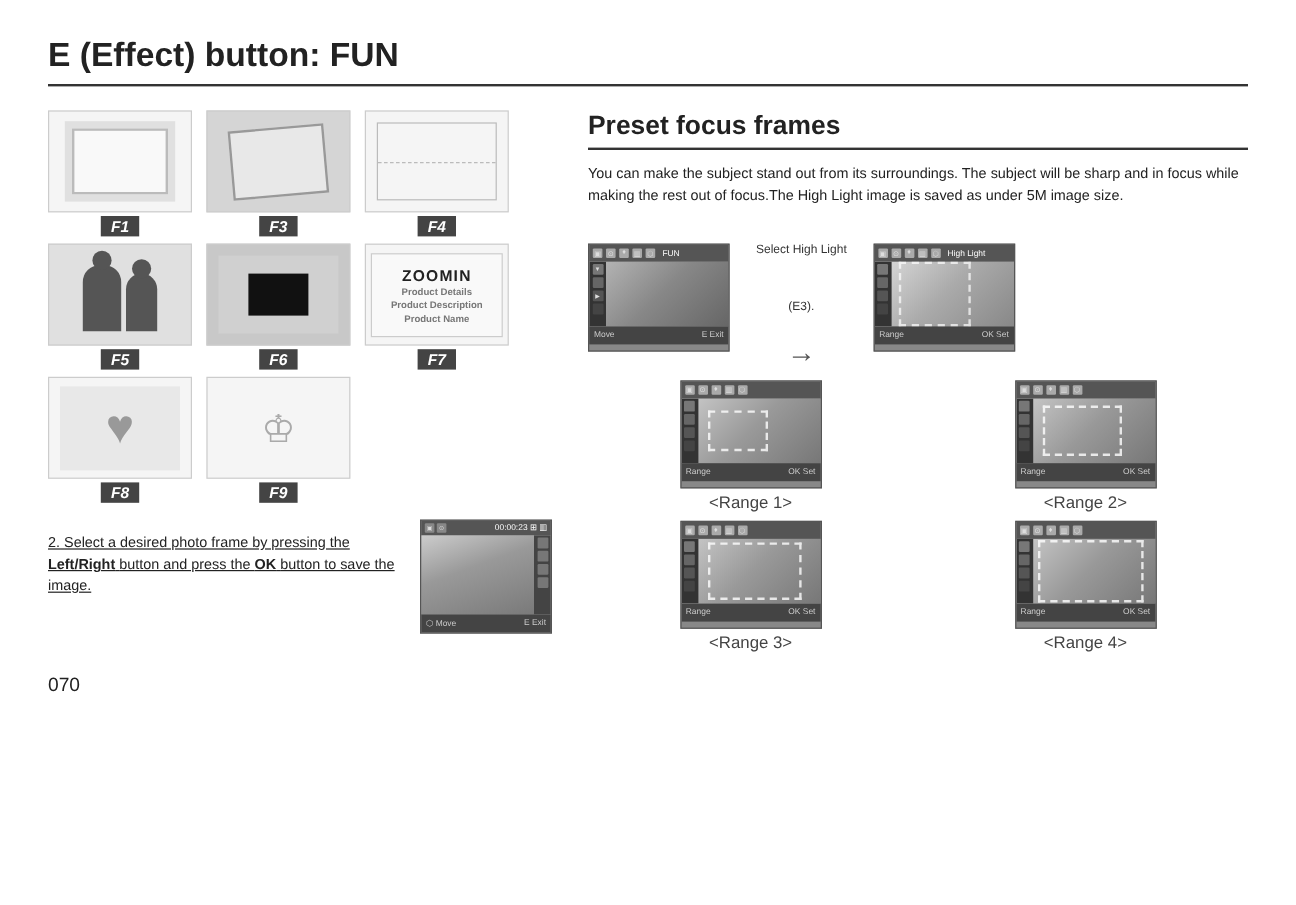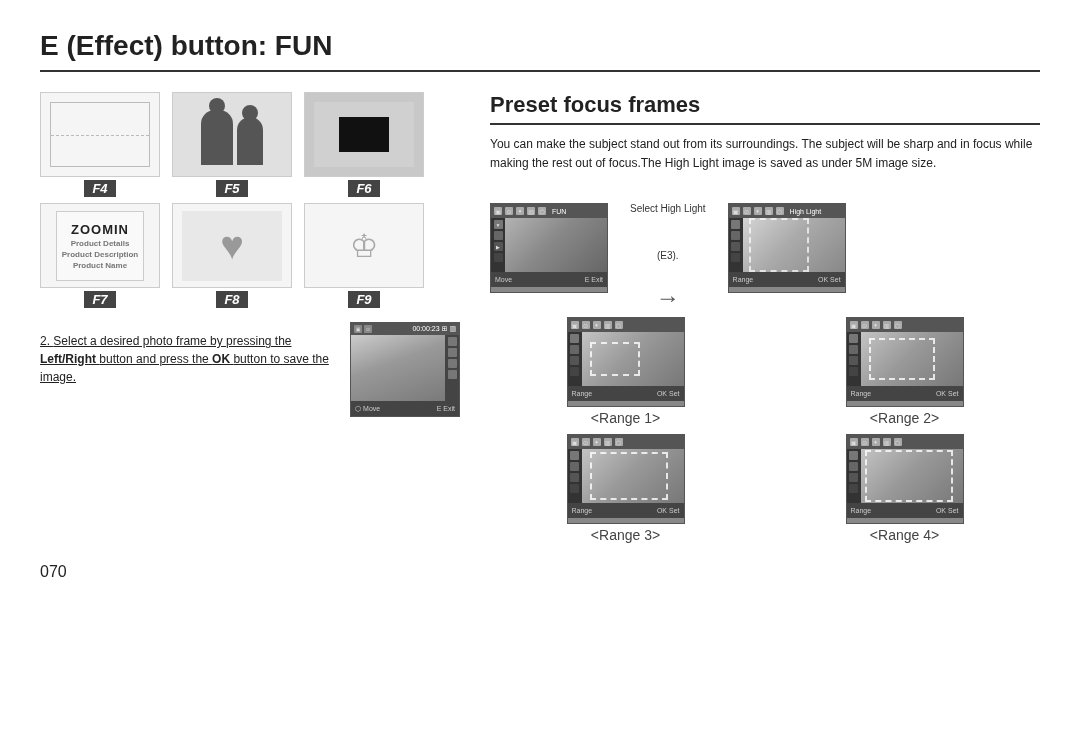--- a/index.html
+++ b/index.html
@@ -124,21 +124,21 @@
       display: flex;
       align-items: center;
       justify-content: center;
     }
     .frame-f6-block {
       width: 50px; height: 35px;
       background: #111;
     }
     
     .frame-f7-inner {
-      width: 88px; height: 70px;
+      width: 110px; height: 70px;
       background: #f9f9f9;
       border: 1px solid #ccc;
       display: flex;
       flex-direction: column;
       align-items: center;
       justify-content: center;
       font-size: 11px;
       font-weight: bold;
       gap: 2px;
     }
@@ -313,22 +313,36 @@
 <body>
 
 <h1>E (Effect) button: FUN</h1>
 
 <div class="main-layout">
 
   <div class="left-panel">
 
     <div class="frame-grid">
 
-
-
+      <div class="frame-cell">
+        <div class="frame-img">
+          <div class="frame-f1">
+            <div class="frame-f1-inner"></div>
+          </div>
+        </div>
+        <span class="label-badge">F1</span>
+      </div>
+
+
+      <div class="frame-cell">
+        <div class="frame-img" style="background:#d5d5d5;">
+          <div class="frame-f3-inner"></div>
+        </div>
+        <span class="label-badge">F3</span>
+      </div>
 
       <div class="frame-cell">
         <div class="frame-img">
           <div class="frame-f4-inner"></div>
         </div>
         <span class="label-badge">F4</span>
       </div>
 
       <div class="frame-cell">
         <div class="frame-img" style="background:#e0e0e0;">

